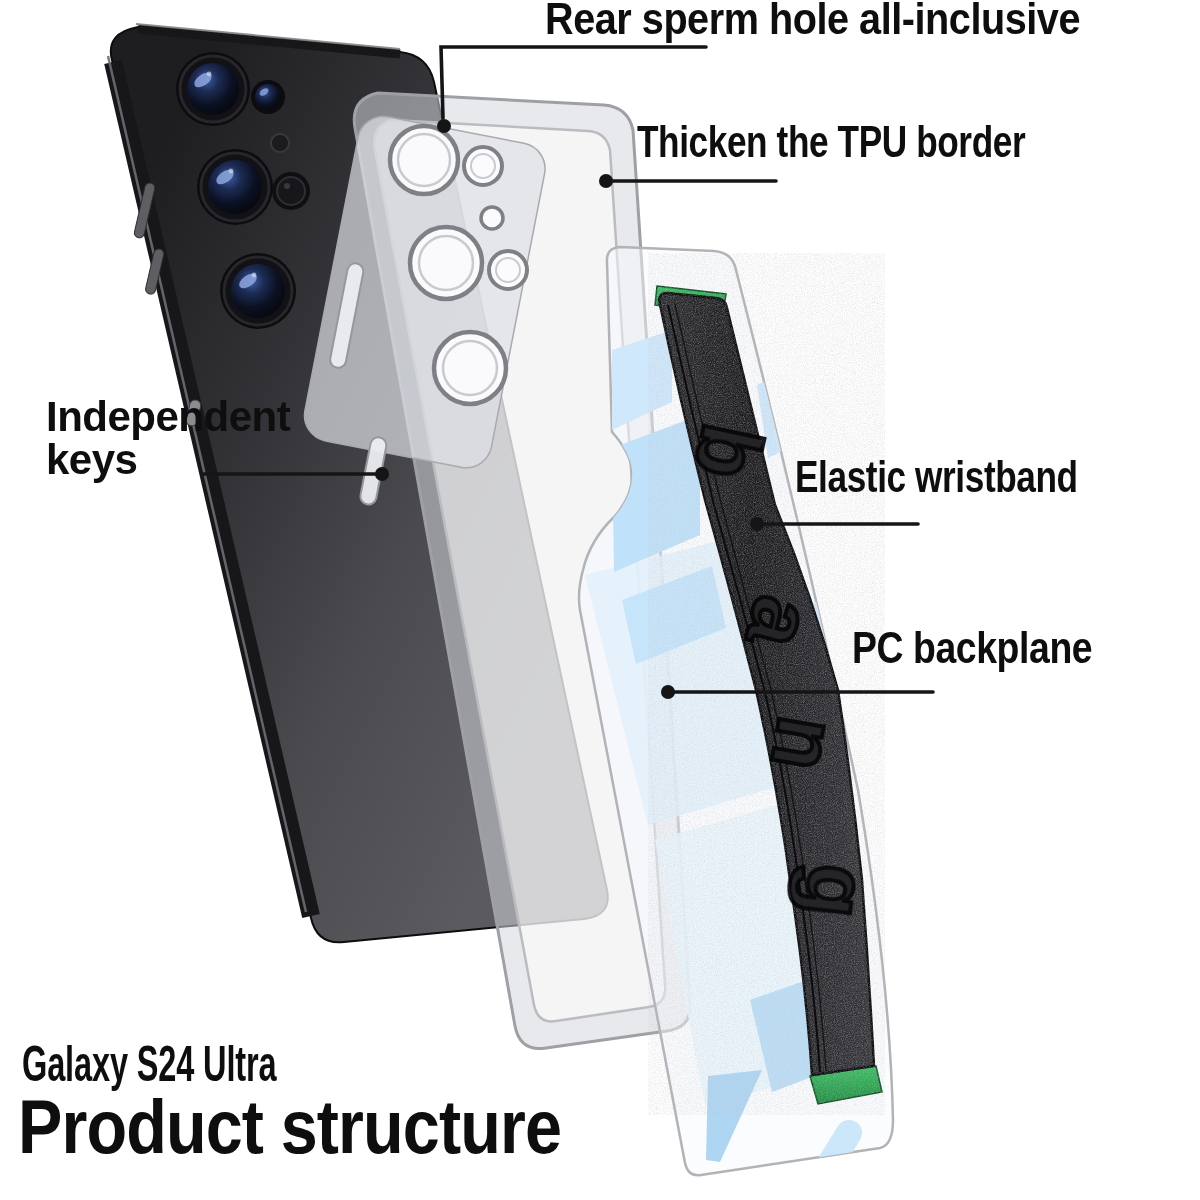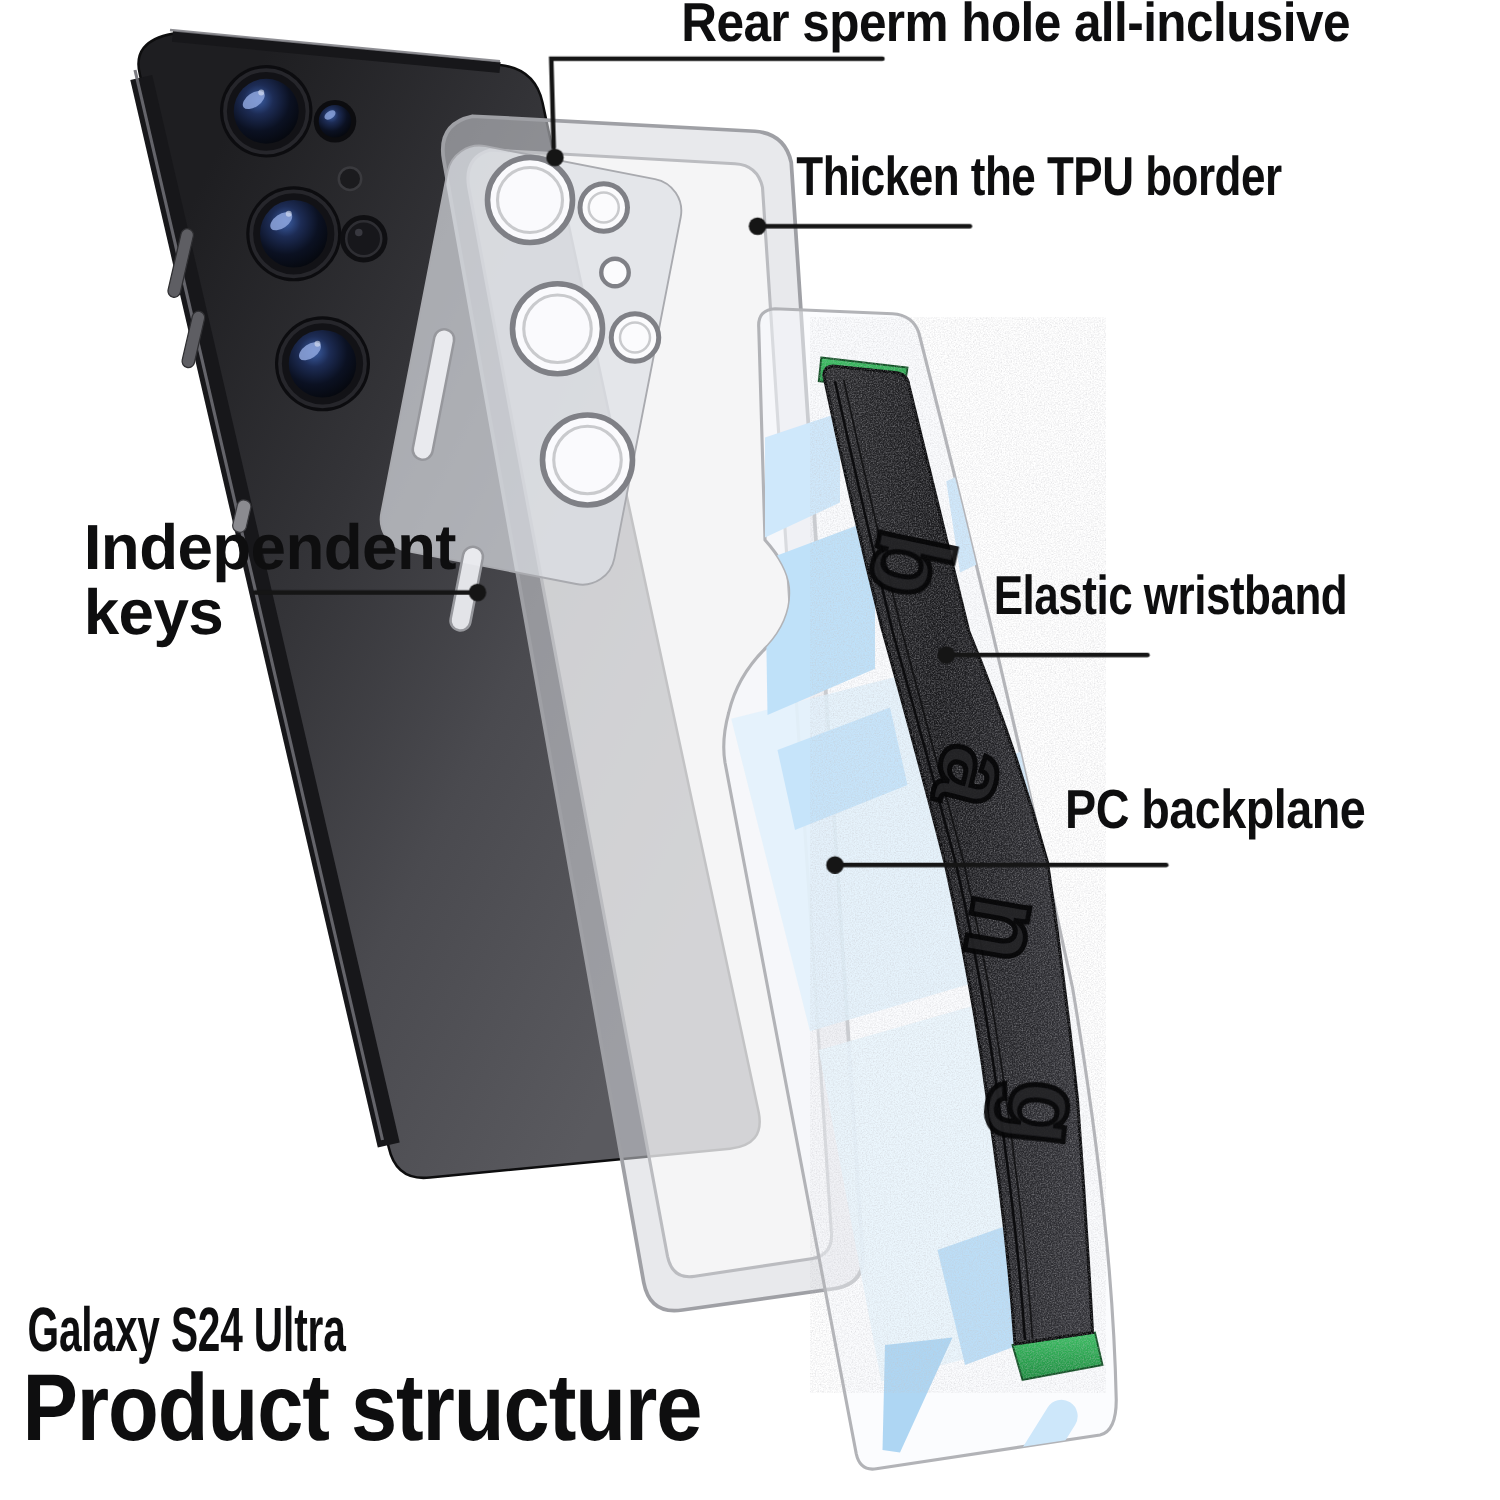--- a/index.html
+++ b/index.html
@@ -4,21 +4,21 @@
 <style>
   html,body{margin:0;padding:0;background:#ffffff;}
   body{width:1200px;height:1200px;overflow:hidden;
        font-family:"Liberation Sans", sans-serif;}
   .stage{position:relative;width:1200px;height:1200px;background:#fff;}
   .scene{position:absolute;left:0;top:0;}
   .lbl{position:absolute;color:#0e0e0f;font-weight:700;white-space:nowrap;
        transform-origin:0 0;letter-spacing:-0.5px;line-height:1.0;}
   .lbl-rear{left:545px;top:-3px;font-size:44px;transform:scaleX(.90);}
   .lbl-tpu{left:637px;top:120px;font-size:44px;transform:scaleX(.80);}
-  .lbl-keys{left:46px;top:412px;font-size:51px;white-space:normal;width:310px;line-height:1.02;margin-left:21px;}
+  .lbl-keys{left:46px;top:396px;font-size:42px;white-space:normal;width:310px;line-height:1.02;}
   .lbl-elastic{left:795px;top:455px;font-size:44px;transform:scaleX(.80);}
   .lbl-pc{left:852px;top:626px;font-size:44px;transform:scaleX(.85);}
   .lbl-model{left:22px;top:1039px;font-size:50px;transform:scaleX(.65);letter-spacing:-0.2px;}
   .lbl-title{left:18px;top:1089px;font-size:76px;transform:scaleX(.875);letter-spacing:-1px;}
 </style>
 </head>
 <body>
 
 <div class="stage">
 

